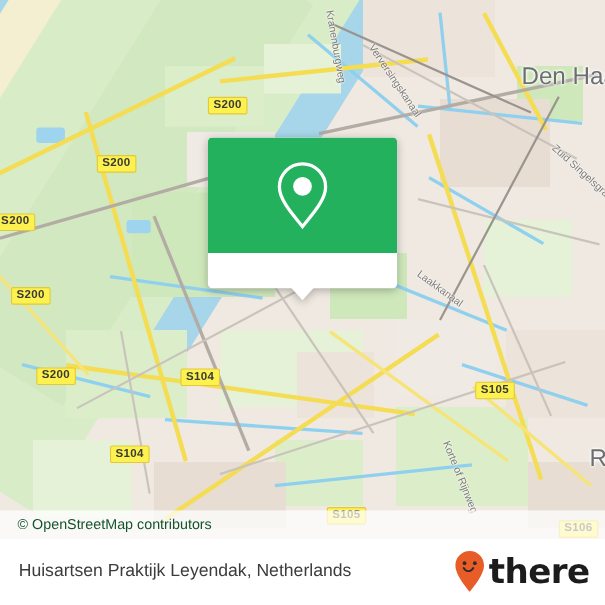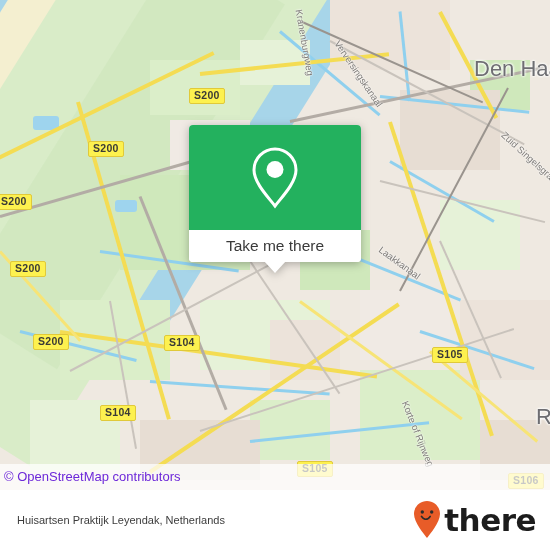--- a/index.html
+++ b/index.html
@@ -63,21 +63,21 @@
     position:absolute;color:#7d7a77;font-size:9.5px;white-space:nowrap;
     text-shadow:0 0 2px #fff,0 0 2px #fff;transform-origin:0 50%;
   }
 
   
   .attribution{
     position:absolute;left:0;bottom:0;width:100%;height:26px;
     background:rgba(255,255,255,.72);
   }
   .attribution span{
-    position:absolute;left:4px;top:5px;font-size:13px;color:#6d28d9;
+    position:absolute;left:16px;top:5px;font-size:13px;color:#14532d;
     font-family:"Liberation Sans",sans-serif;
   }
 
   
   .popup{
     position:absolute;left:189px;top:125px;width:172px;height:137px;
     border-radius:4px;overflow:visible;
     filter:drop-shadow(0 2px 4px rgba(0,0,0,.28));
   }
   .popup-inner{
@@ -97,21 +97,21 @@
     border-top:12px solid #fff;
   }
 
   
   .footer{
     position:absolute;left:0;top:490px;width:550px;height:60px;background:#fff;
     display:flex;align-items:center;
   }
   .footer-title{
     position:absolute;left:17px;top:50%;transform:translateY(-50%);
-    font-size:11px;color:#3c3c3c;white-space:nowrap;
+    font-size:16px;color:#3c3c3c;white-space:nowrap;
   }
   .brand{
     position:absolute;right:14px;top:50%;transform:translateY(-50%);
     display:flex;align-items:center;gap:2px;
   }
   .brand-word{
     font-size:31px;font-weight:700;color:#1c1c1c;letter-spacing:-.5px;line-height:31px;
     font-family:"DejaVu Sans",sans-serif;
   }
 </style>
@@ -214,23 +214,20 @@
   </div>
 
   <div class="popup">
     <div class="popup-inner">
       <div class="popup-head">
         <svg width="54" height="66" viewBox="0 0 54 66">
           <path d="M27 4C15.4 4 6 13.4 6 25c0 13 15 28 21 36 6-8 21-23 21-36C48 13.4 38.6 4 27 4z" fill="none" stroke="#ffffff" stroke-width="3"></path>
           <circle cx="27" cy="24.5" r="8.5" fill="#ffffff"></circle>
         </svg>
       </div>
-      <div class="popup-foot">
-        <span>Take me there</span>
-      </div>
     </div>
     <div class="popup-tip"></div>
   </div>
 
   <div class="footer">
     <div class="footer-title">Huisartsen Praktijk Leyendak, Netherlands</div>
     <div class="brand">
       <svg width="30" height="40" viewBox="0 0 30 40">
         <path d="M15 1C7.8 1 2 6.8 2 14c0 8.6 10.1 20.1 13 24 2.9-3.9 13-15.4 13-24C28 6.8 22.2 1 15 1z" fill="#E85C28"></path>
         <circle cx="10.3" cy="12" r="1.7" fill="#2b2b2b"></circle>

